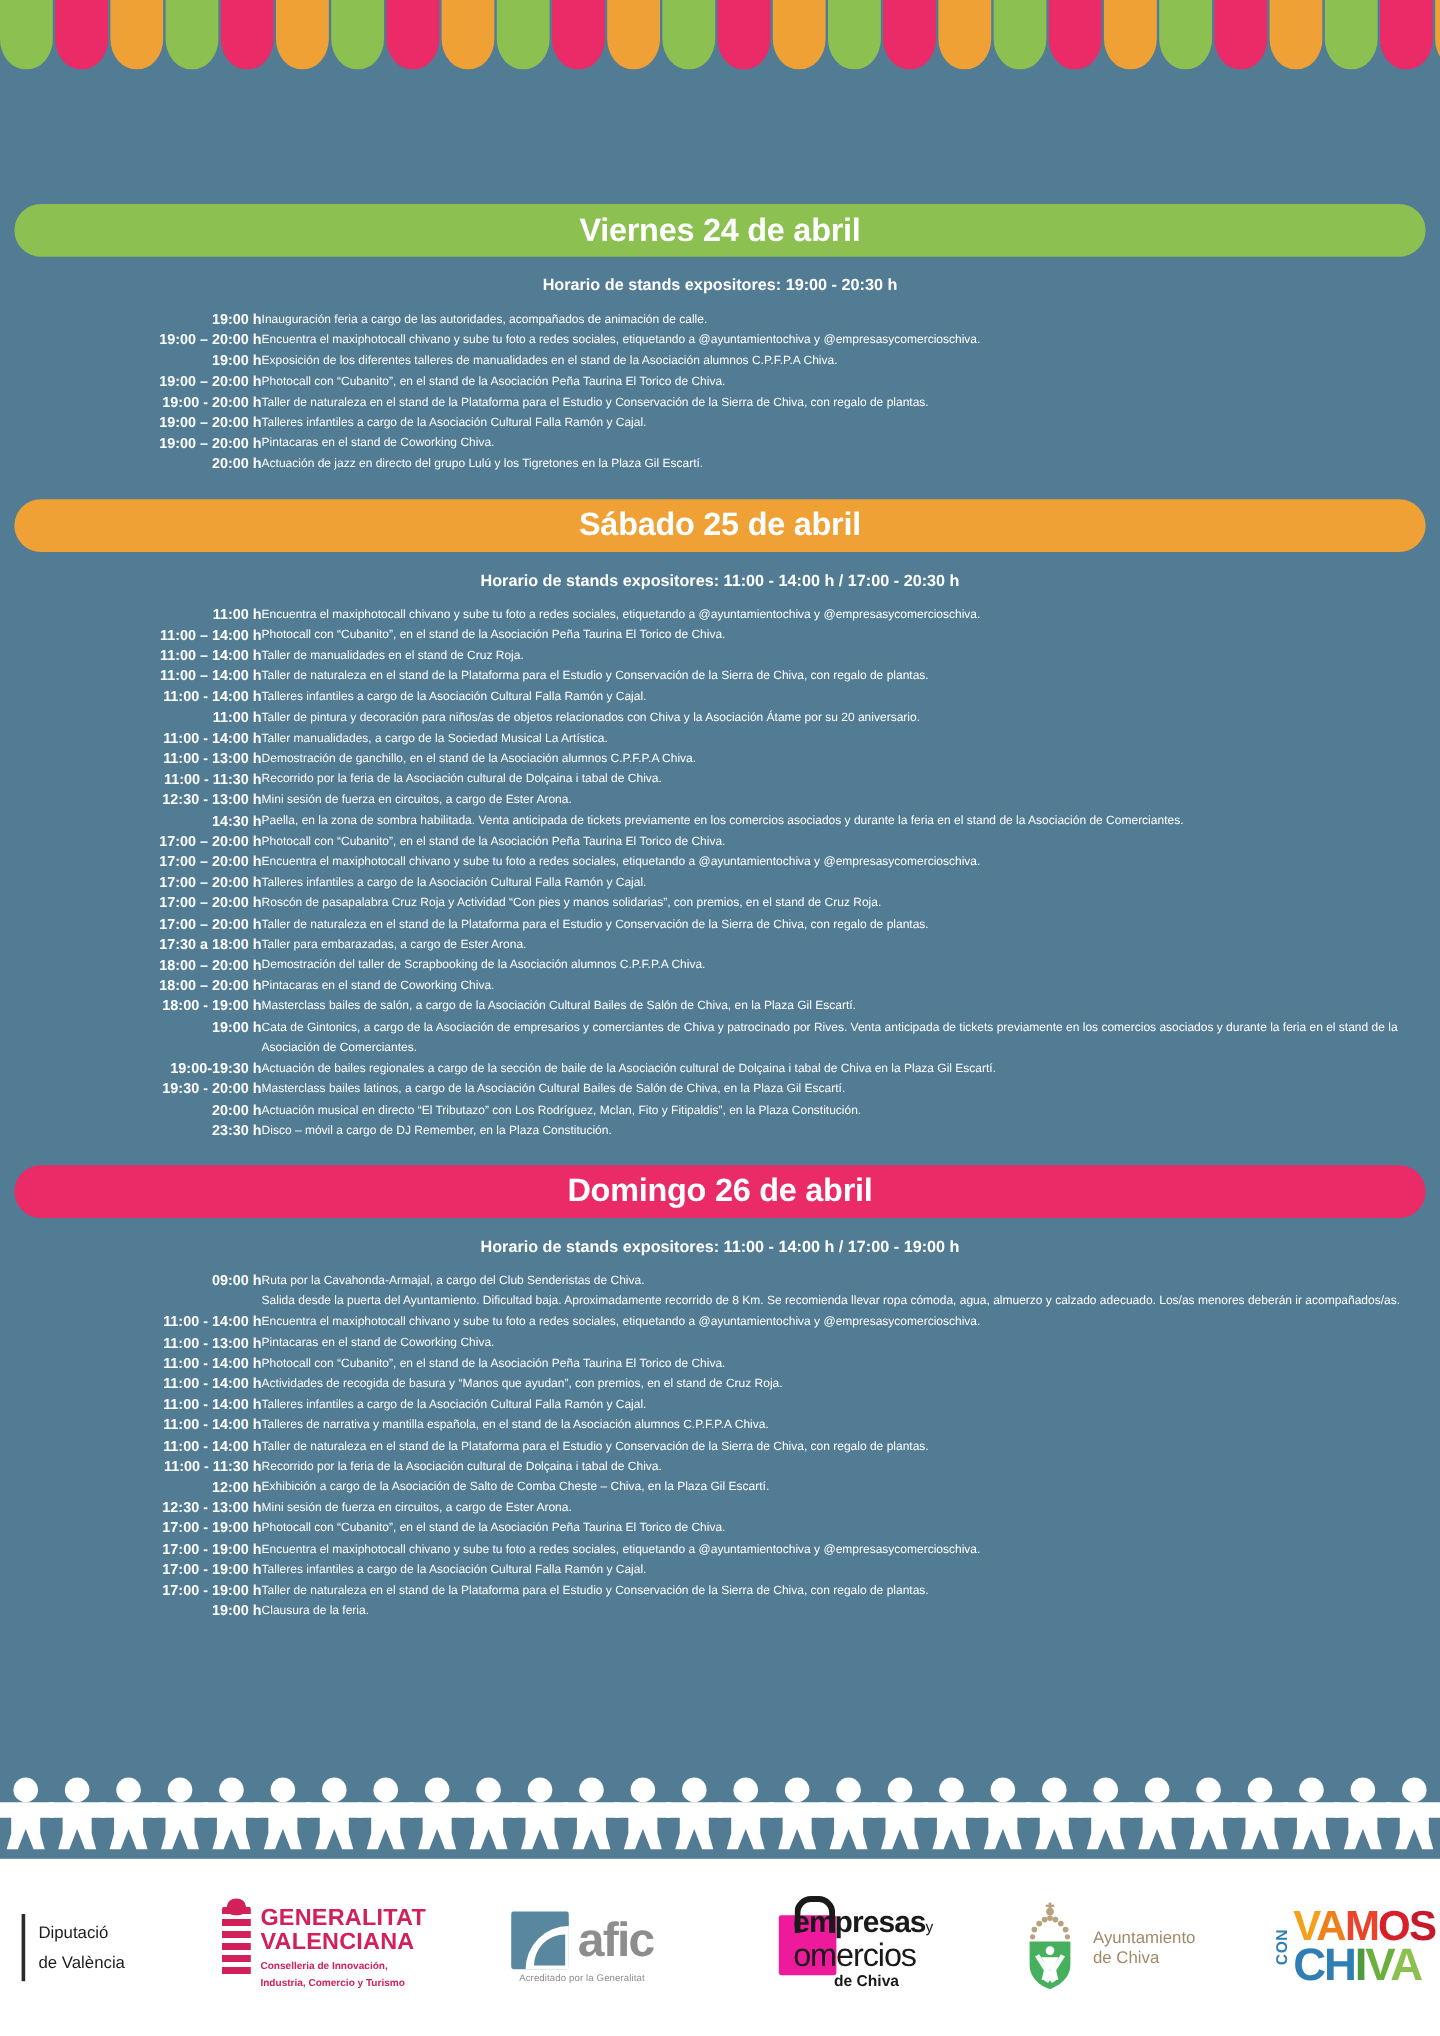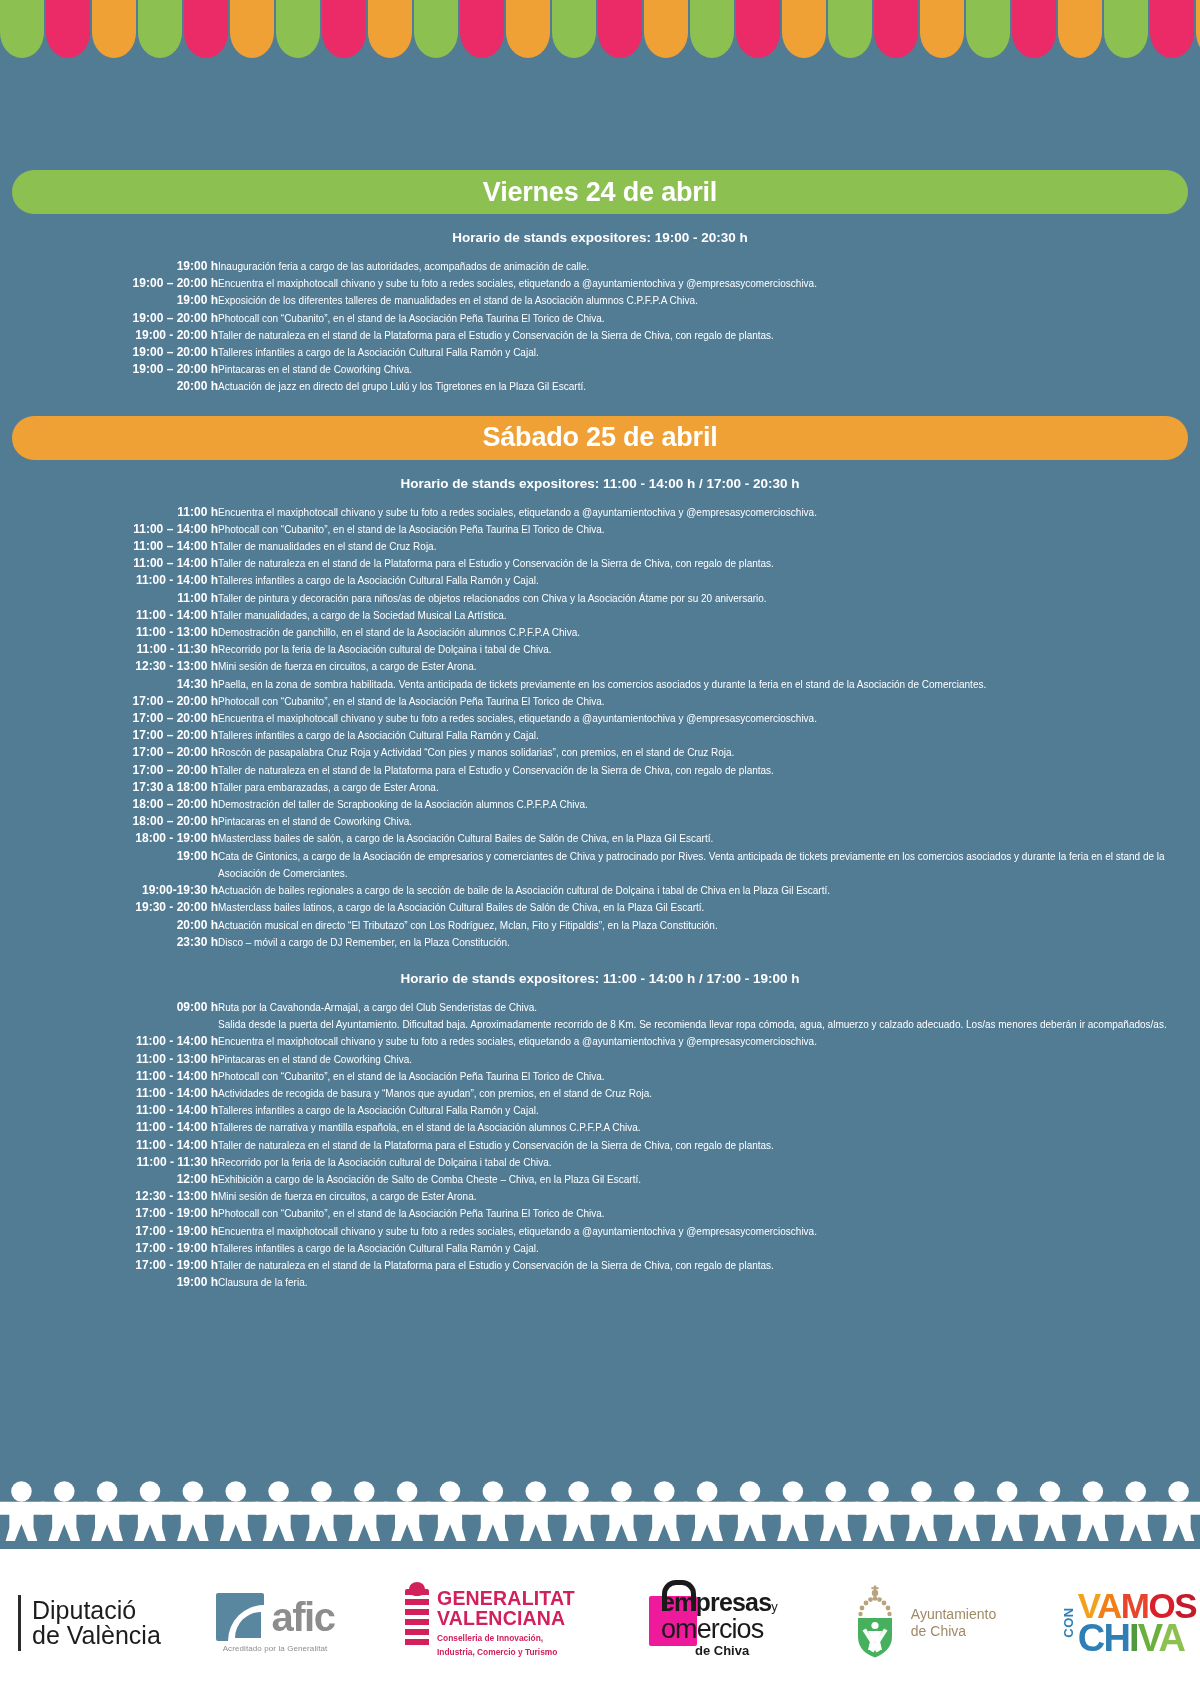--- a/index.html
+++ b/index.html
@@ -164,21 +164,21 @@
   }
   .dip-bar {
     width: 3px;
     height: 56px;
     background: #2b2b2b;
     margin-right: 11px;
     flex: 0 0 3px;
   }
   .dip-text {
     color: #1d1d1d;
-    font-size: 25px;
+    font-size: 14px;
     line-height: 25px;
     white-space: nowrap;
   }
 
   .logo-gva { flex: 0 0 210px; }
   .gva-inner { display: flex; align-items: flex-start; }
   .gva-flag {
     width: 24px; height: 58px;
     margin-right: 8px;
     background: repeating-linear-gradient(
@@ -508,20 +508,23 @@
               <td class="sched-desc">Actuación musical en directo “El Tributazo” con Los Rodríguez, Mclan, Fito y Fitipaldis”, en la Plaza Constitución.</td>
             </tr>
             <tr>
               <td class="sched-time">23:30 h</td>
               <td class="sched-desc">Disco – móvil a cargo de DJ Remember, en la Plaza Constitución.</td>
             </tr>
           </tbody>
         </table>
       </section>
       <section class="day-block sunday">
+        <div class="day-banner pill-sunday" style="background: rgb(235, 42, 104);">
+          <div class="day-label">Domingo 26 de abril</div>
+        </div>
         <div class="stand-hours">Horario de stands expositores: 11:00 - 14:00 h / 17:00 - 19:00 h</div>
         <table class="schedule">
           <tbody>
             <tr>
               <td class="sched-time">09:00 h</td>
               <td class="sched-desc">Ruta por la Cavahonda-Armajal, a cargo del Club Senderistas de Chiva.</td>
             </tr>
             <tr>
               <td class="sched-time"></td>
               <td class="sched-desc">Salida desde la puerta del Ayuntamiento. Dificultad baja. Aproximadamente recorrido de 8 Km. Se recomienda llevar ropa cómoda, agua, almuerzo y calzado adecuado. Los/as menores deberán ir acompañados/as.</td>
@@ -708,42 +711,42 @@
       </svg>
     </div>
 
   <div class="footer">
 
     <div class="logo logo-diputacio">
       <div class="dip-bar"></div>
       <div class="dip-text">
         <div>Diputació</div>
         <div>de València</div>
-      </div>
-    </div>
-
-    <div class="logo logo-afic">
-      <div class="afic-inner">
-        <div class="afic-row">
-          <div class="afic-mark"></div>
-          <div class="afic-word">afic</div>
-        </div>
-        <div class="afic-sub">Acreditado por la Generalitat</div>
       </div>
     </div>
 
     <div class="logo logo-gva">
       <div class="gva-inner">
         <div class="gva-flag"></div>
         <div class="gva-words">
           <div class="gva-l1">GENERALITAT</div>
           <div class="gva-l2">VALENCIANA</div>
           <div class="gva-sub">Conselleria de Innovación,</div>
           <div class="gva-sub">Industria, Comercio y Turismo</div>
         </div>
+      </div>
+    </div>
+
+    <div class="logo logo-afic">
+      <div class="afic-inner">
+        <div class="afic-row">
+          <div class="afic-mark"></div>
+          <div class="afic-word">afic</div>
+        </div>
+        <div class="afic-sub">Acreditado por la Generalitat</div>
       </div>
     </div>
 
     <div class="logo logo-empresas">
       <div class="emp-inner">
         <div class="emp-bag"></div>
         <div class="emp-words">
           <div class="emp-l1"><span>empresas</span><span class="emp-y">y</span></div>
           <div class="emp-l2">omercios</div>
           <div class="emp-l3">de Chiva</div>

